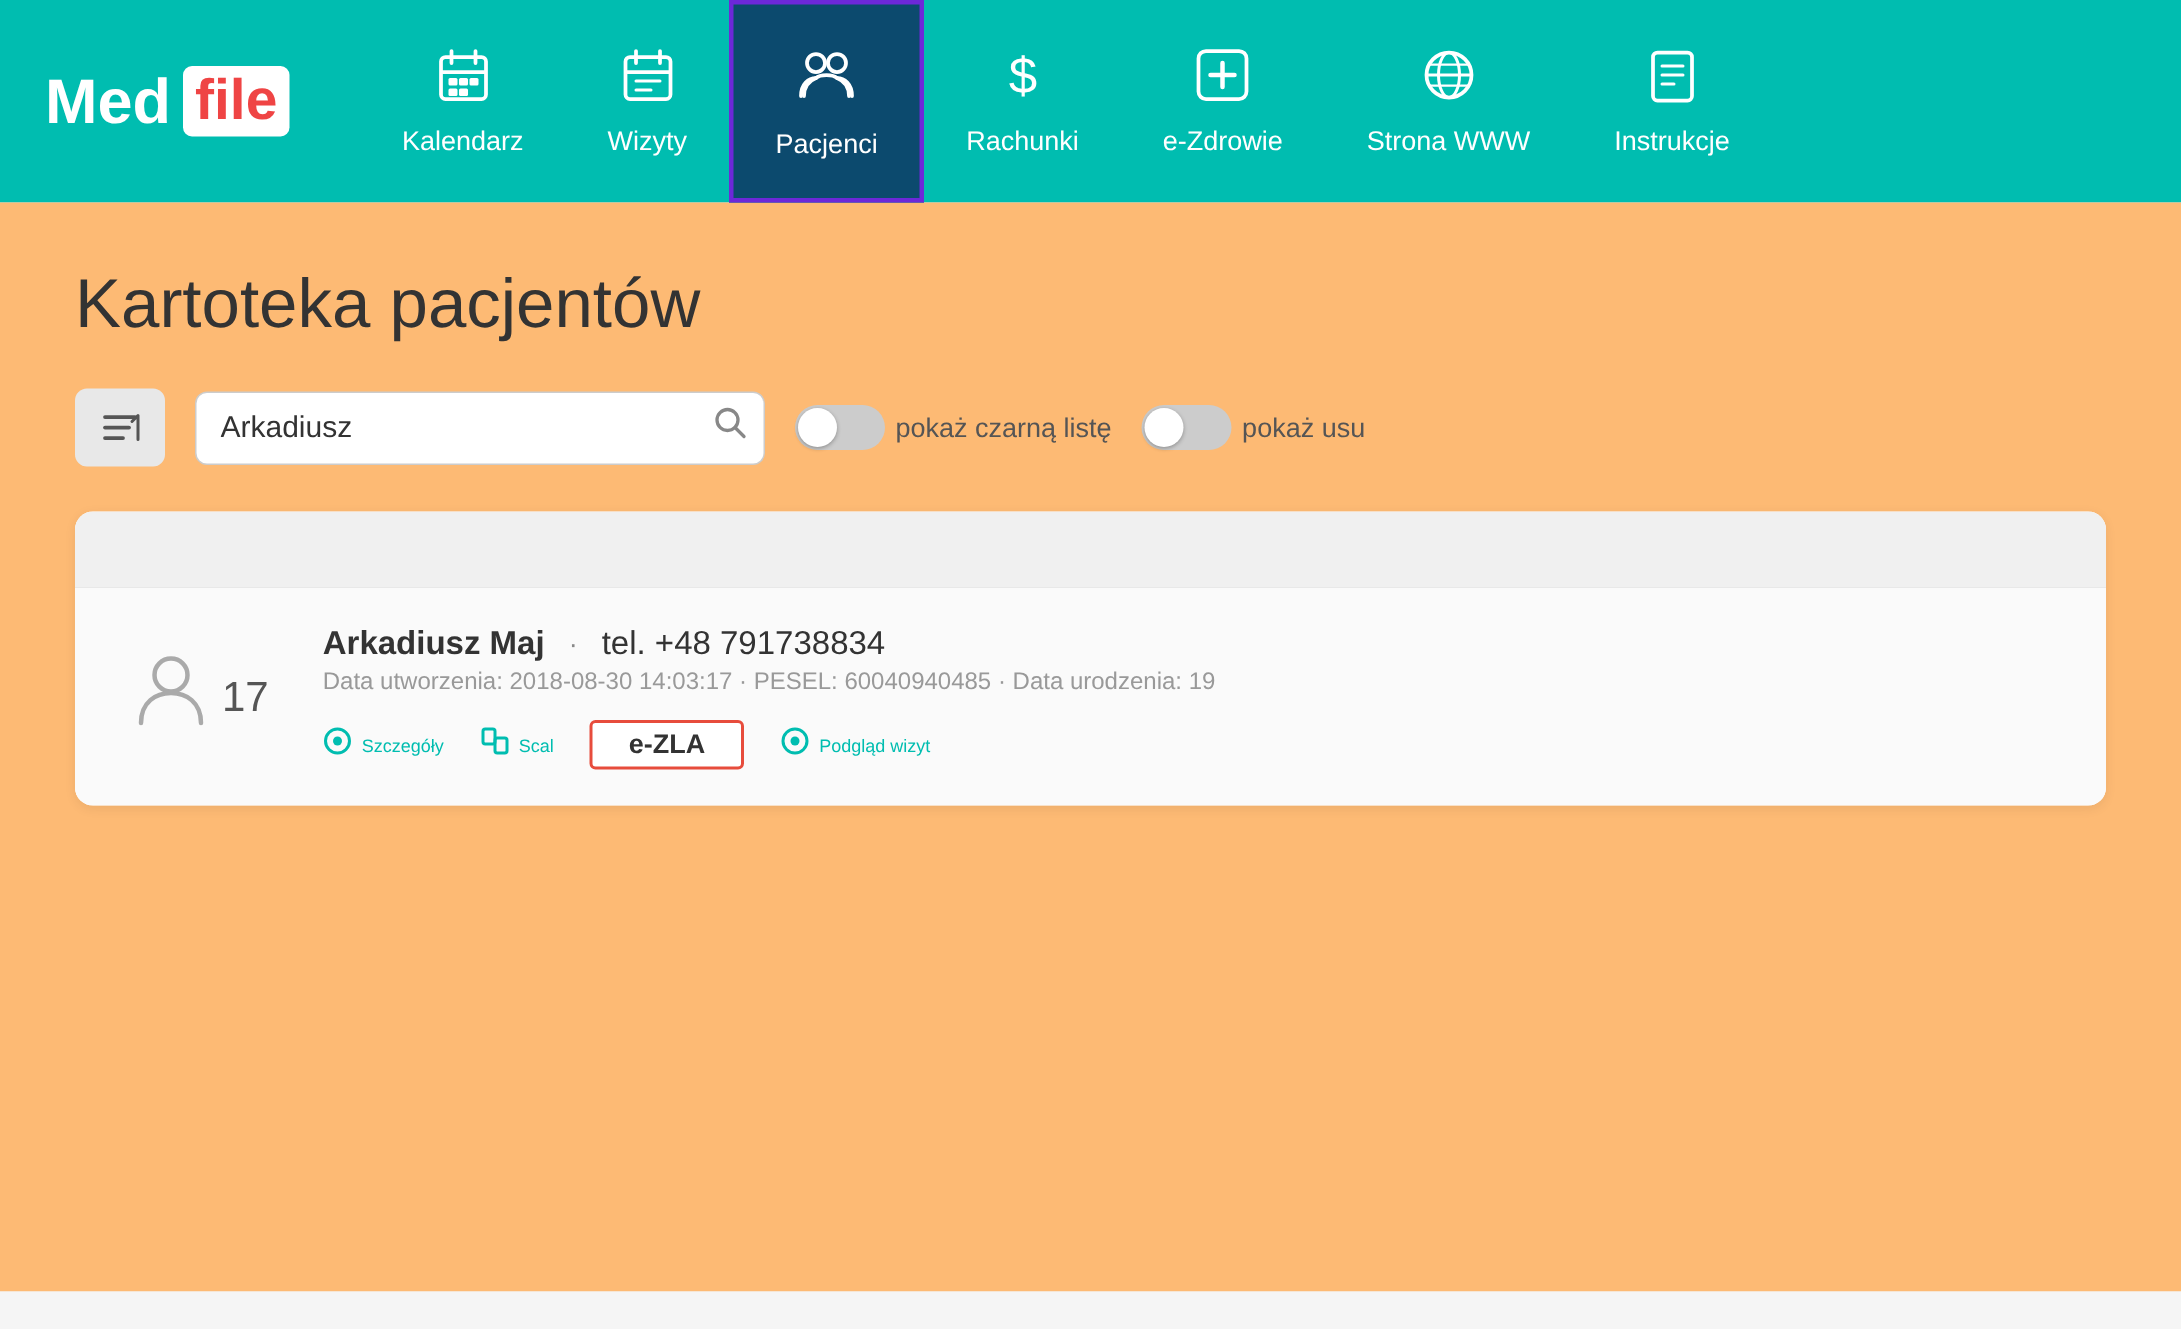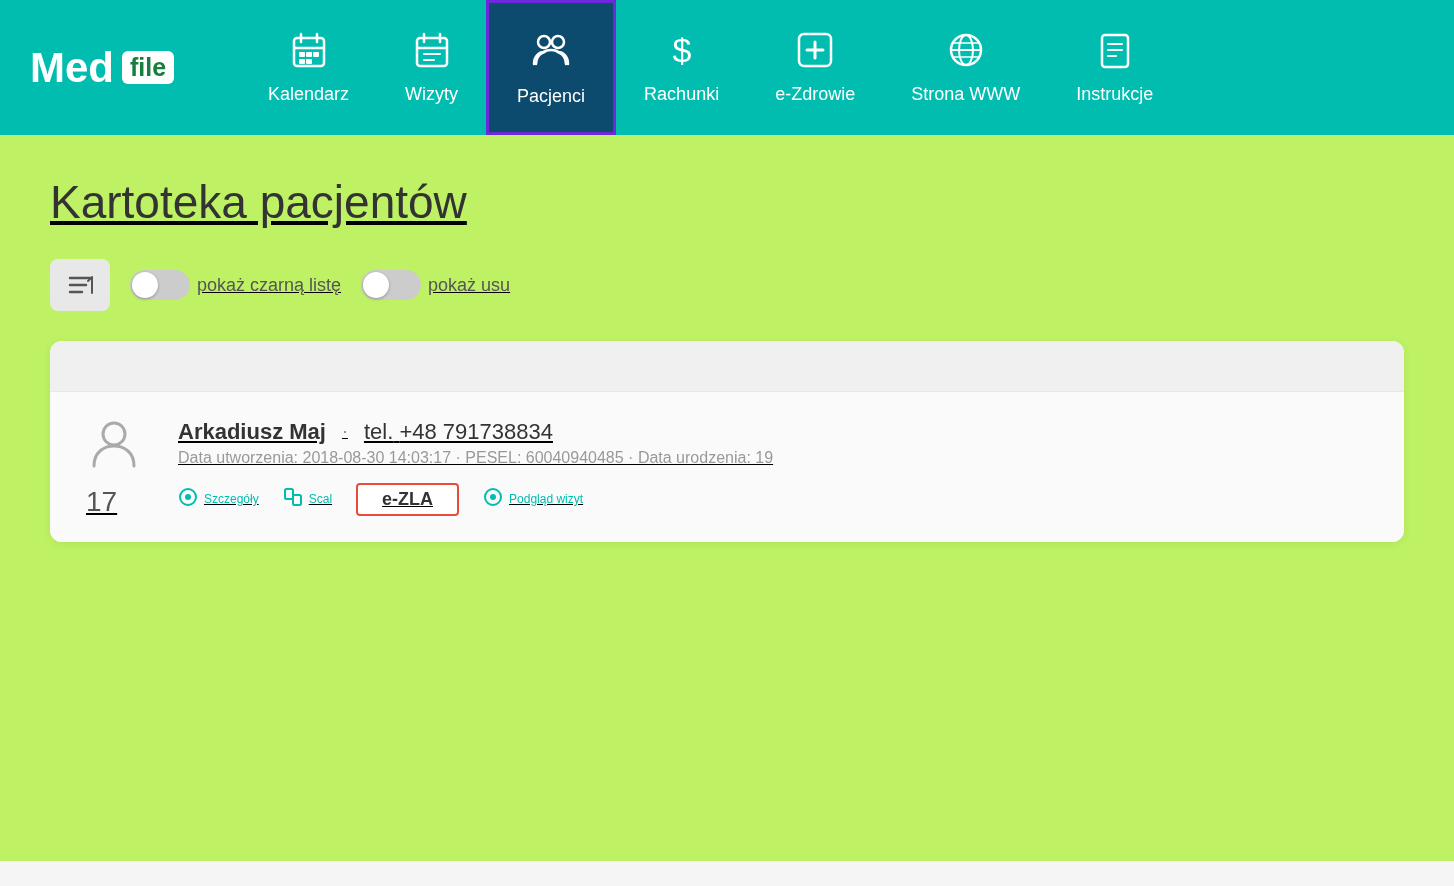--- a/index.html
+++ b/index.html
@@ -22,24 +22,24 @@
     .logo-text {
       color: white;
       font-size: 42px;
       font-weight: bold;
       display: flex;
       align-items: center;
       gap: 8px;
     }
     .logo-file-icon {
       background: white;
-      color: #15803d;
+      color: #ef4444;
       border-radius: 6px;
       padding: 2px 8px;
-      font-size: 25px;
+      font-size: 38px;
       font-weight: bold;
       display: inline-flex;
       align-items: center;
       justify-content: center;
     }
     .nav-items {
       display: flex;
       align-items: stretch;
       flex: 1;
     }
@@ -65,23 +65,22 @@
     }
     .nav-item-label {
       font-size: 18px;
       font-weight: 500;
       white-space: nowrap;
     }
 
     
     .main {
       padding: 40px 50px;
-      background: #bef264;
+      background: #fdba74;
       min-height: calc(886px - 160px);
-      text-decoration: underline;
     }
     .page-title {
       font-size: 46px;
       font-weight: 300;
       color: #333;
       margin-bottom: 30px;
     }
 
     
     .search-row {
@@ -171,22 +170,22 @@
     }
     .patient-card-body {
       display: flex;
       align-items: center;
       padding: 24px 36px;
       background: #fafafa;
       border-top: 1px solid #e8e8e8;
     }
     .avatar-area {
       display: flex;
-      flex-direction: column;
-      align-items: flex-start;
+      flex-direction: row;
+      align-items: center;
       gap: 6px;
       margin-right: 36px;
     }
     .avatar-icon {
       font-size: 52px;
       color: #aaa;
       line-height: 1;
     }
     .patient-number {
       font-size: 28px;
@@ -362,20 +361,29 @@
   <div class="search-row">
     <button class="sort-button" title="Sort">
       <svg width="28" height="28" viewBox="0 0 28 28" fill="none">
         <line x1="4" y1="7" x2="24" y2="7" stroke="#555" stroke-width="2.5" stroke-linecap="round"></line>
         <line x1="4" y1="14" x2="20" y2="14" stroke="#555" stroke-width="2.5" stroke-linecap="round"></line>
         <line x1="4" y1="21" x2="16" y2="21" stroke="#555" stroke-width="2.5" stroke-linecap="round"></line>
         <polyline points="22,10 26,6 26,22" stroke="#555" stroke-width="2" fill="none" stroke-linecap="round" stroke-linejoin="round"></polyline>
       </svg>
     </button>
 
+    <div class="search-input-wrap">
+      <input class="search-input" type="text" value="Arkadiusz" style="">
+      <button class="search-icon-btn">
+        <svg width="22" height="22" viewBox="0 0 22 22" fill="none">
+          <circle cx="9" cy="9" r="7" stroke="#888" stroke-width="2.2"></circle>
+          <line x1="14" y1="14" x2="20" y2="20" stroke="#888" stroke-width="2.2" stroke-linecap="round"></line>
+        </svg>
+      </button>
+    </div>
 
     <div class="toggle-group">
       <div class="toggle-switch"></div>
       <span class="toggle-label">pokaż czarną listę</span>
     </div>
 
     <div class="toggle-group">
       <div class="toggle-switch"></div>
       <span class="toggle-label">pokaż usu</span>
     </div>

